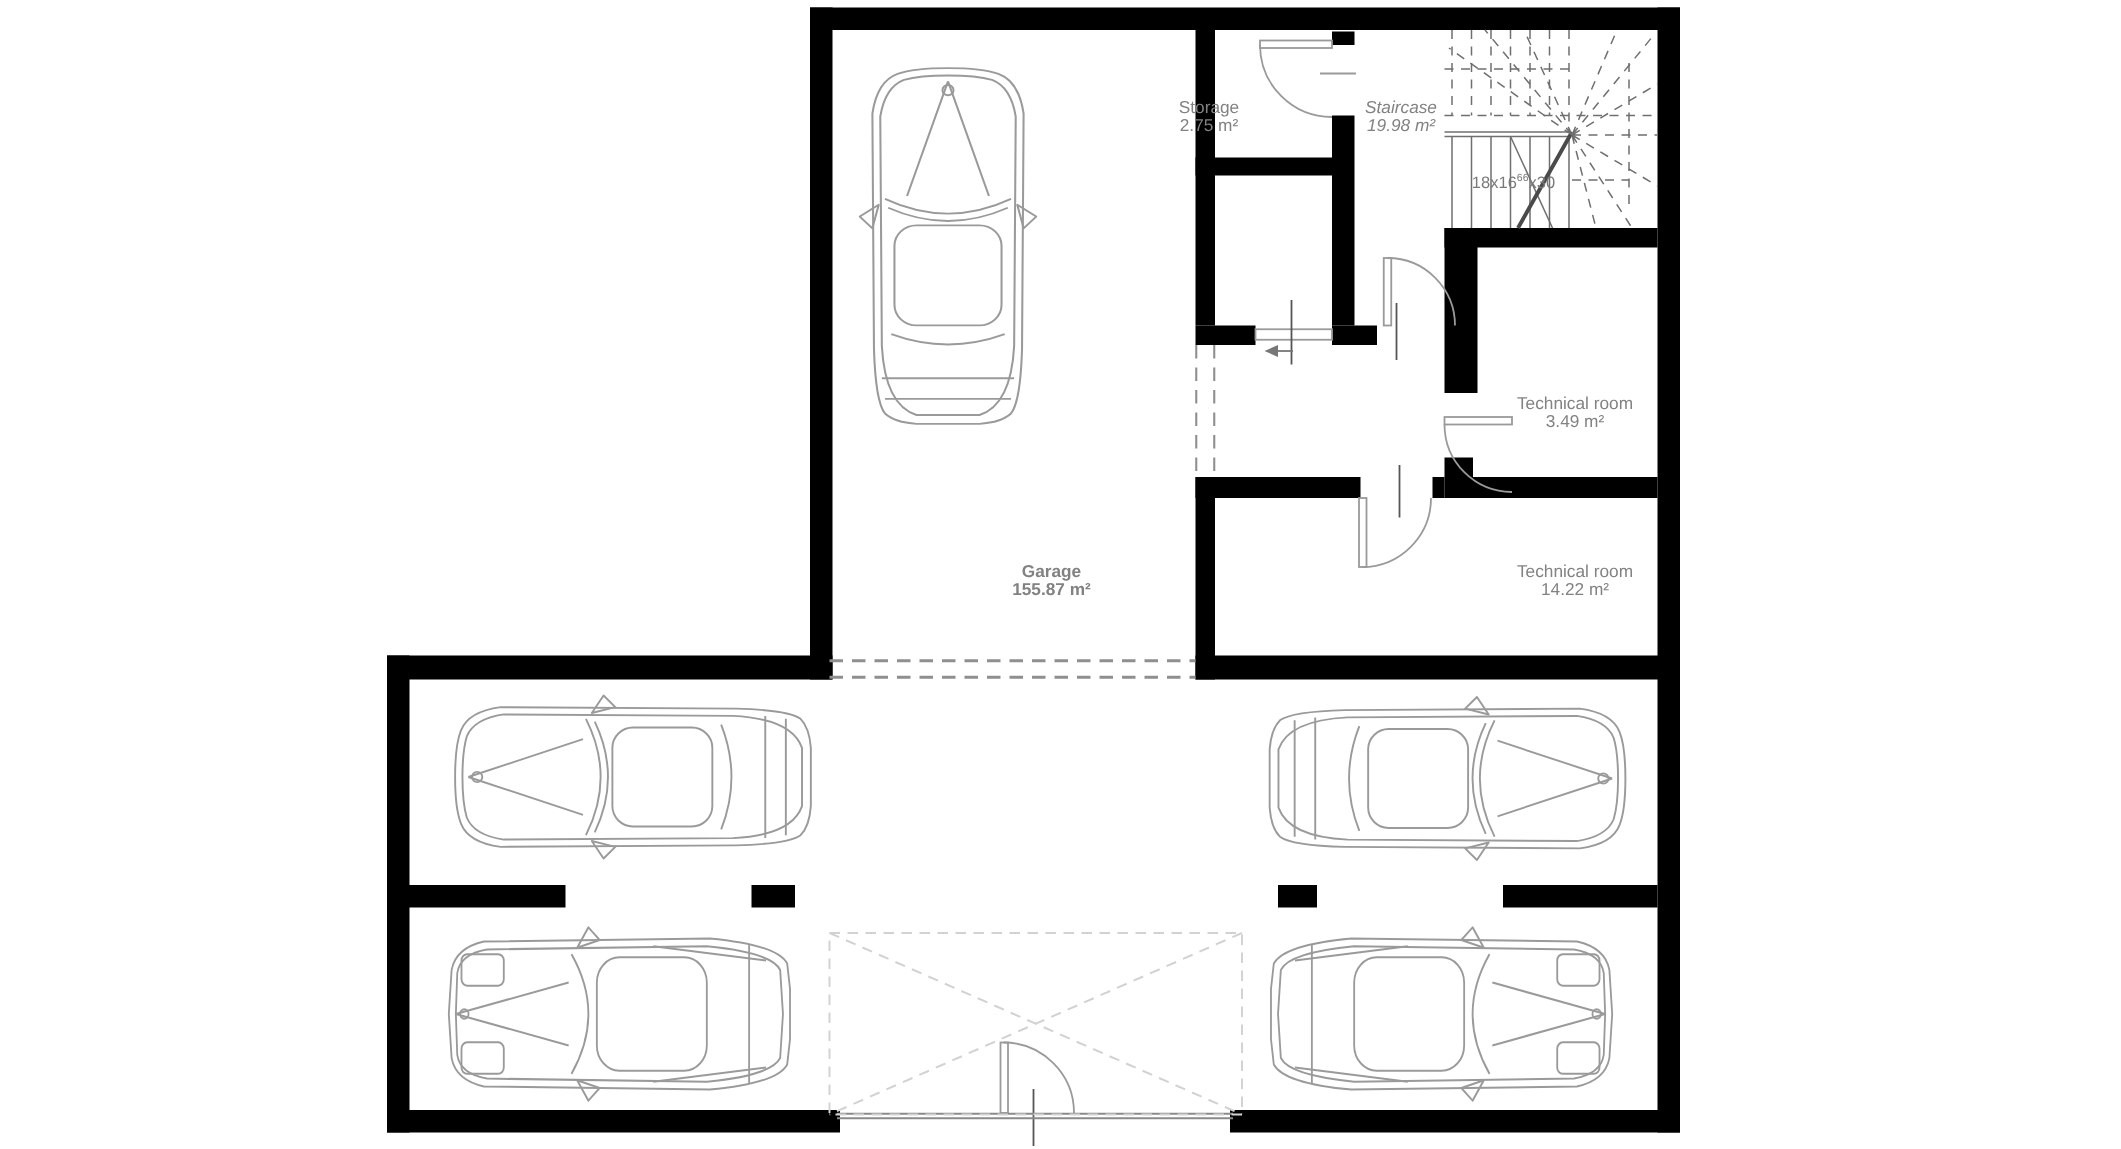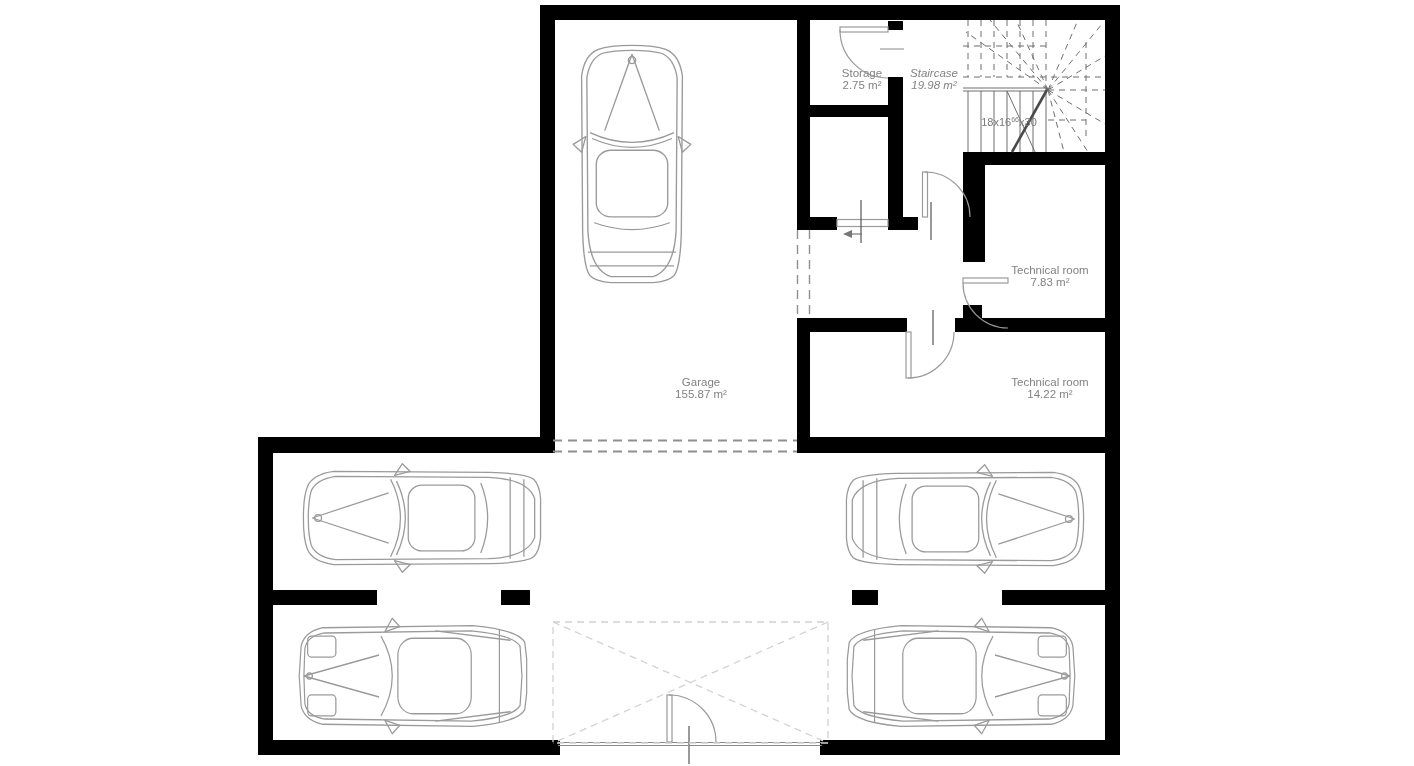--- a/index.html
+++ b/index.html
@@ -147,35 +147,35 @@
 
   <g stroke="var(--thin)" stroke-width="1.3" fill="none" stroke-linejoin="round">
     <use href="#car-sedan" transform="translate(632,163) rotate(90) scale(0.98,1.05) translate(-125,-50)"></use>
     <use href="#car-sedan" transform="translate(421,518) scale(0.98,0.97) translate(-125,-50)"></use>
     <use href="#car-sedan" transform="translate(966,519) scale(-0.98,0.97) translate(-125,-50)"></use>
     <use href="#car-sports" transform="translate(412,676) scale(0.94,1.05) translate(-125,-50)"></use>
     <use href="#car-sports" transform="translate(962,676) scale(-0.94,1.05) translate(-125,-50)"></use>
   </g>
 </svg>
 
-  <div class="room-label" style="left:701px;top:388px;">
+  <div class="room-label" style="left:701px;top:388px;font-weight:bold;">
     <div>Garage</div>
     <div>155.87 m²</div>
   </div>
-  <div class="room-label" style="left:862px;top:79px;">
+  <div class="room-label" style="left:806px;top:79px;">
     <div>Storage</div>
     <div>2.75 m²</div>
   </div>
   <div class="room-label" style="left:934px;top:79px;font-style:italic;">
     <div>Staircase</div>
     <div>19.98 m²</div>
   </div>
   <div class="room-label" style="left:1050px;top:276px;">
     <div>Technical room</div>
-    <div>7.83 m²</div>
+    <div>3.49 m²</div>
   </div>
   <div class="room-label" style="left:1050px;top:388px;">
     <div>Technical room</div>
     <div>14.22 m²</div>
   </div>
 
   <div class="stair-spec" style="left:1009px;top:122px;">
     <span>18x16</span><sup>66</sup><span>x30</span>
   </div>
 

